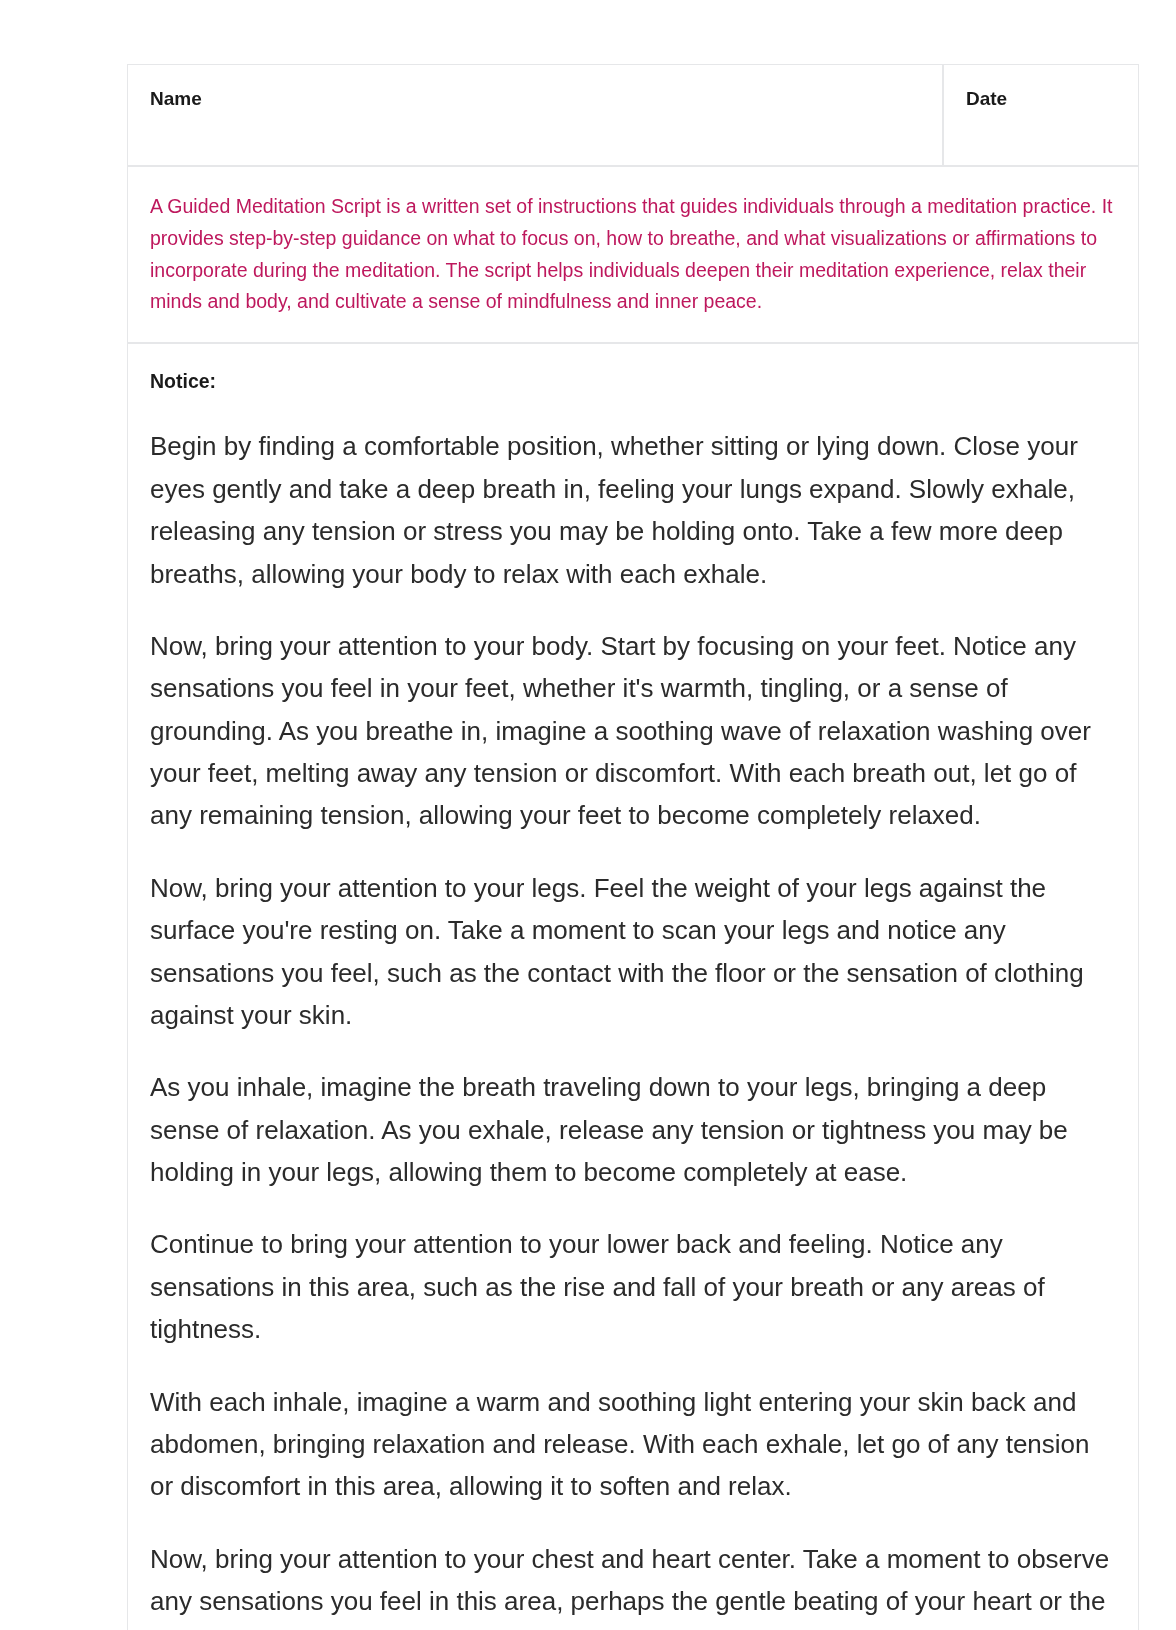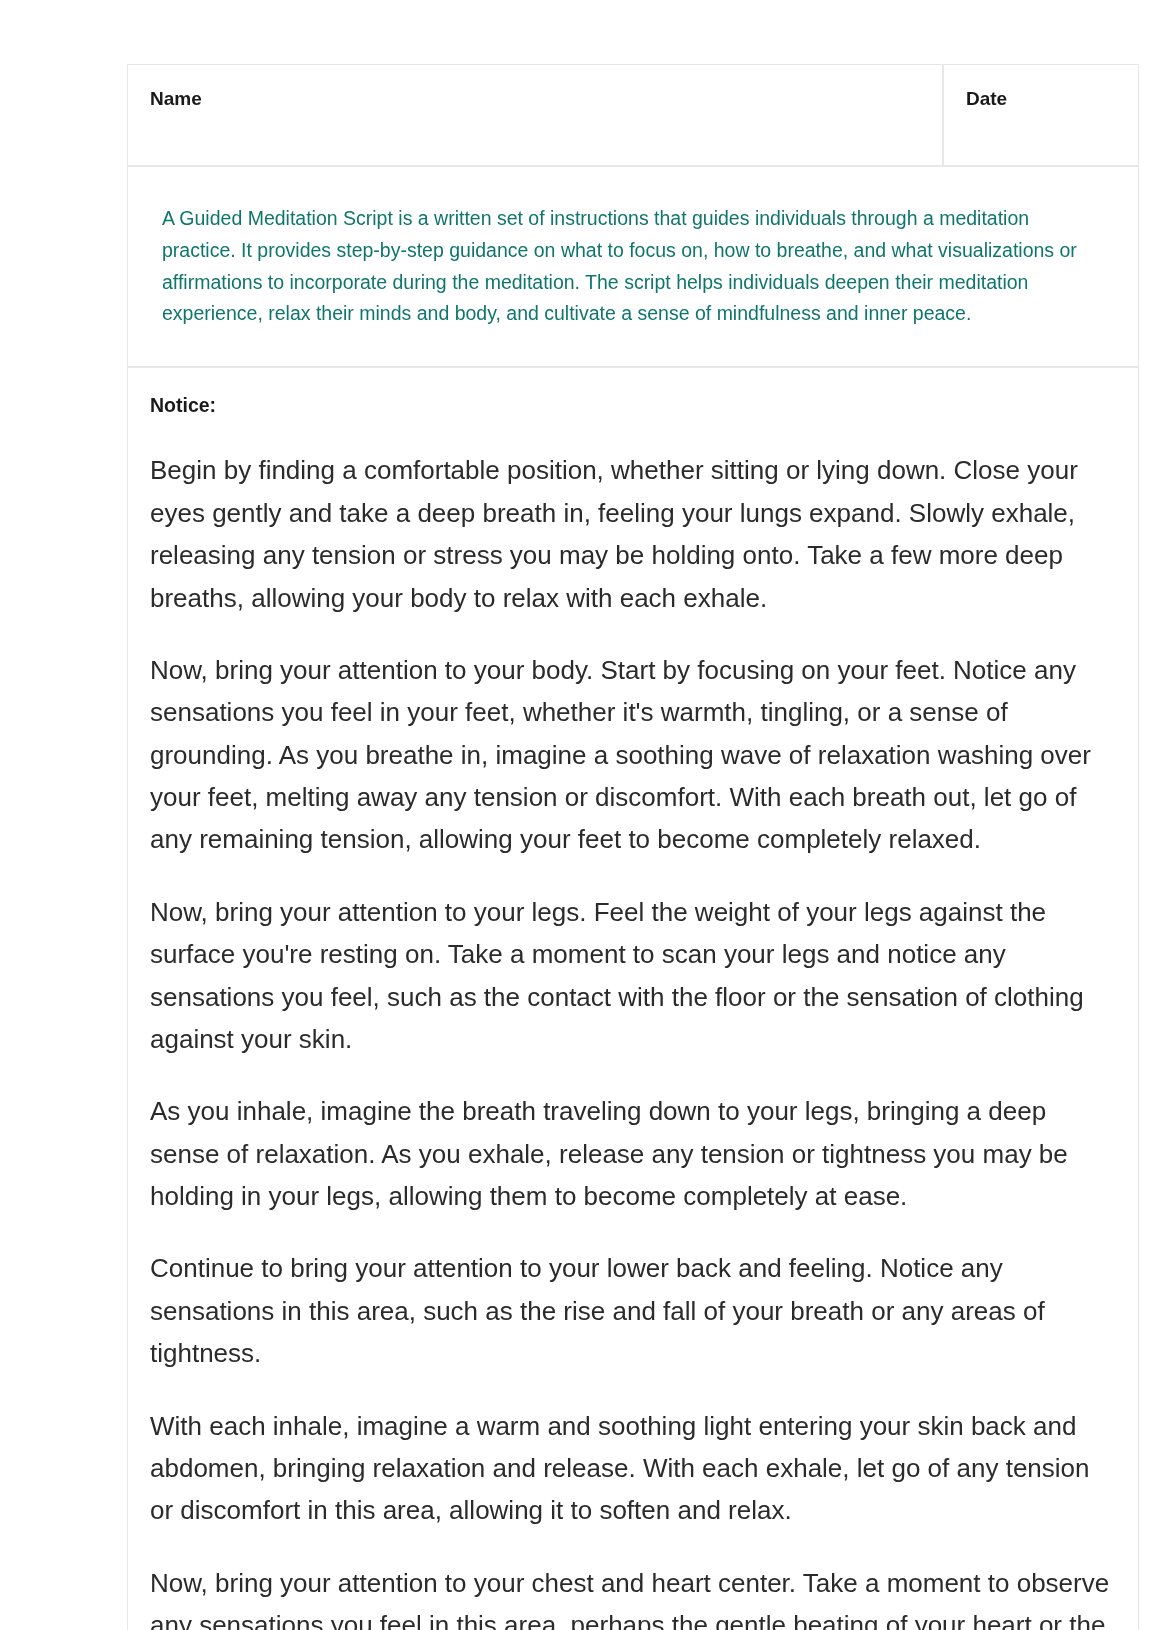--- a/index.html
+++ b/index.html
@@ -72,22 +72,22 @@
     line-height: 1.3;
   }
 
   .body-cell {
     padding: 24px 22px 24px 22px !important;
   }
 
   .body-text {
     font-size: 19.5px;
     line-height: 1.63;
-    color: #0f766e;
-    margin: 12px;
+    color: #be185d;
+    margin: 0;
     font-weight: normal;
   }
 
   .script-heading {
     font-size: 19.5px;
     font-weight: bold;
     color: #1a1a1a;
     margin: 0 0 30px 0;
     line-height: 1.4;
   }

